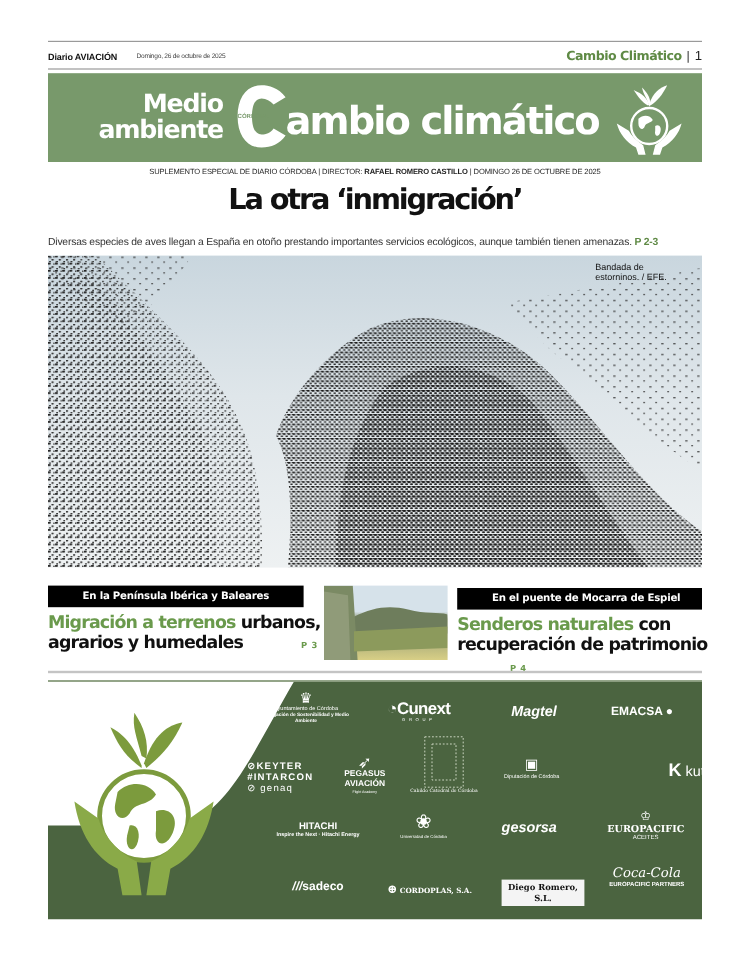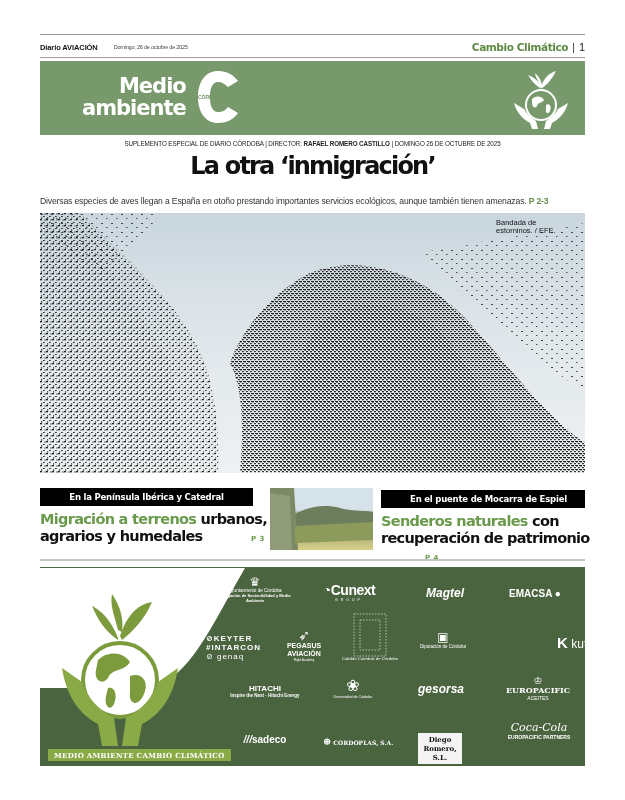--- a/index.html
+++ b/index.html
@@ -68,20 +68,21 @@
 
 <div class="banner">
   <div class="medio">
     <div>Medio</div>
     <div>ambiente</div>
   </div>
   <svg class="bigC" viewBox="0 0 46 56">
     <path d="M42 12 C36 4 28 2 22 2 C10 2 2 12 2 28 C2 44 10 54 22 54 C30 54 37 51 42 44 L32 38 C29 42 26 43 22 43 C16 43 14 36 14 28 C14 20 16 13 22 13 C26 13 29 15 32 18 Z" fill="#ffffff"></path>
   </svg>
   <div class="cordoba-tag" style="color:#78996b;">CÓRDOBA</div>
+  <div class="cambio">ambio climático</div>
   <svg class="globe" viewBox="0 0 66 68">
     <path d="M33 22 C30 14 24 12 20 10 C24 16 27 20 32 23 Z" fill="#fff"></path>
     <path d="M33 22 C36 12 42 8 48 6 C44 14 40 19 34 23 Z" fill="#fff"></path>
     <path d="M33 24 C32 18 28 14 27 8 C31 12 34 16 34 22 Z" fill="#fff"></path>
     <circle cx="33" cy="40" r="15" fill="none" stroke="#fff" stroke-width="2"></circle>
     <path d="M24 34 C28 30 34 31 36 35 C34 38 30 37 29 41 C27 44 24 42 24 38 Z" fill="#fff"></path>
     <path d="M38 40 C41 38 44 41 42 46 C40 50 37 48 38 44 Z" fill="#fff"></path>
     <path d="M6 38 C8 46 14 54 22 58 L24 64 L30 64 L28 56 C22 52 18 48 16 44 Z" fill="#fff"></path>
     <path d="M60 38 C58 46 52 54 44 58 L42 64 L36 64 L38 56 C44 52 48 48 50 44 Z" fill="#fff"></path>
   </svg>
@@ -120,21 +121,21 @@
     <path d="M0 0 L40 0 C80 40 140 90 160 140 C175 170 180 220 178 260 L0 260 Z" fill="url(#birds)"></path>
     <path d="M0 0 L20 0 C60 40 100 100 130 150 C140 200 140 240 138 260 L0 260 Z" fill="url(#birds)" opacity="0.8"></path>
     <path d="M200 260 C205 200 200 170 190 150 C200 120 230 80 270 60 C320 40 380 60 420 100 C460 140 500 200 545 230 L545 260 Z" fill="url(#birdsDense)"></path>
     <path d="M240 260 C240 200 250 150 280 110 C320 80 380 90 410 130 C440 170 470 220 500 260 Z" fill="url(#birdsDense)"></path>
     <path d="M380 40 C430 30 500 20 545 10 L545 180 C500 150 460 110 420 80 Z" fill="url(#birdsSparse)"></path>
     <path d="M0 0 L120 0 C100 30 80 50 60 60 C30 40 10 20 0 10 Z" fill="url(#birdsSparse)"></path>
   </svg>
 </div>
 <div class="caption">Bandada de estorninos. / EFE.</div>
 
-<div class="kicker" style="left:40px; top:488px; width:213px;">En la Península Ibérica y Catedral</div>
+<div class="kicker" style="left:40px; top:488px; width:213px;">En la Península Ibérica y Baleares</div>
 <div class="teaser" style="left:40px; top:511px; width:230px;">
   <span class="green">Migración a terrenos</span><span> urbanos, agrarios y humedales</span>
   <span class="pref">P 3</span>
 </div>
 
 <div class="thumb">
   <svg width="103" height="62" viewBox="0 0 103 62">
     <path d="M25 26 C40 18 55 16 70 20 C85 24 95 22 103 24 L103 40 L25 40 Z" fill="#6e7d5c"></path>
     <path d="M0 0 L24 0 L28 62 L0 62 Z" fill="#7b8a64"></path>
     <path d="M0 5 L20 8 L22 62 L0 62 Z" fill="#9aa382" opacity="0.7"></path>
@@ -221,20 +222,19 @@
     <div style="font-size:8px; font-weight:bold; font-family:'DejaVu Serif', serif; line-height:9px;">EUROPACIFIC</div>
     <div style="font-size:5px;">ACEITES</div>
   </div>
 
   <div class="logo" style="left:190px; top:166px; width:70px; font-size:10px; font-weight:bold;">
     <span style="font-style:italic;">///</span><span>sadeco</span>
   </div>
   <div class="logo" style="left:270px; top:168px; width:96px; font-size:6px; font-weight:bold; font-family:'DejaVu Serif', serif;">
     <span style="font-size:10px;">⊕</span> <span>CORDOPLAS, S.A.</span>
   </div>
-  <div class="logo" style="left:378px; top:165px; width:44px; background:#f4f4f4; color:#111; font-size:7px; font-weight:bold; padding:2px 0; font-family:'DejaVu Serif', serif;">Diego Romero, S.L.</div>
+  <div class="logo" style="left:378px; top:165px; width:69px; background:#f4f4f4; color:#111; font-size:7px; font-weight:bold; padding:2px 0; font-family:'DejaVu Serif', serif;">Diego Romero, S.L.</div>
   <div class="logo" style="left:464px; top:154px; width:70px;">
     <div style="font-size:11px; font-style:italic; font-family:'DejaVu Serif', serif; line-height:12px;">Coca-Cola</div>
     <div style="font-size:5px; font-weight:bold; line-height:6px;">EUROPACIFIC PARTNERS</div>
   </div>
 
-  <div class="strip-label">MEDIO AMBIENTE CAMBIO CLIMÁTICO</div>
 </div>
 
 </body></html>

